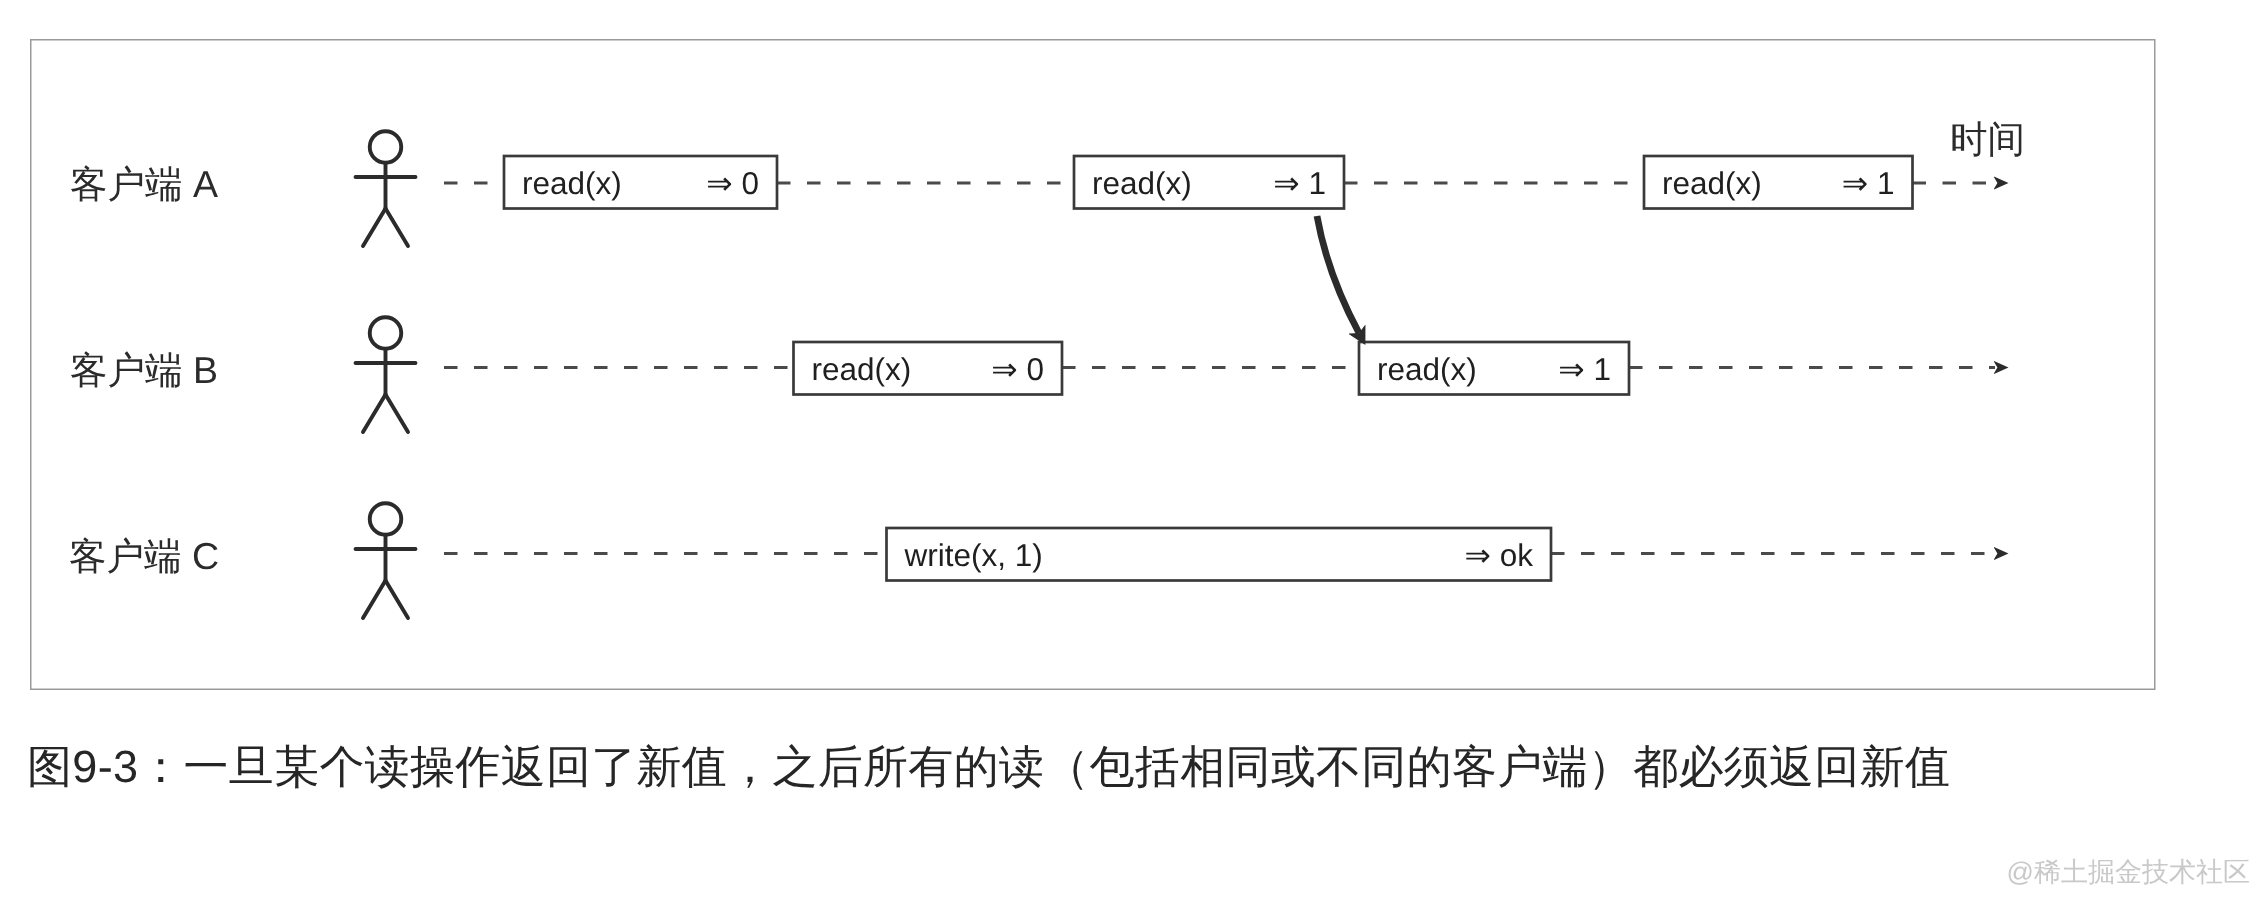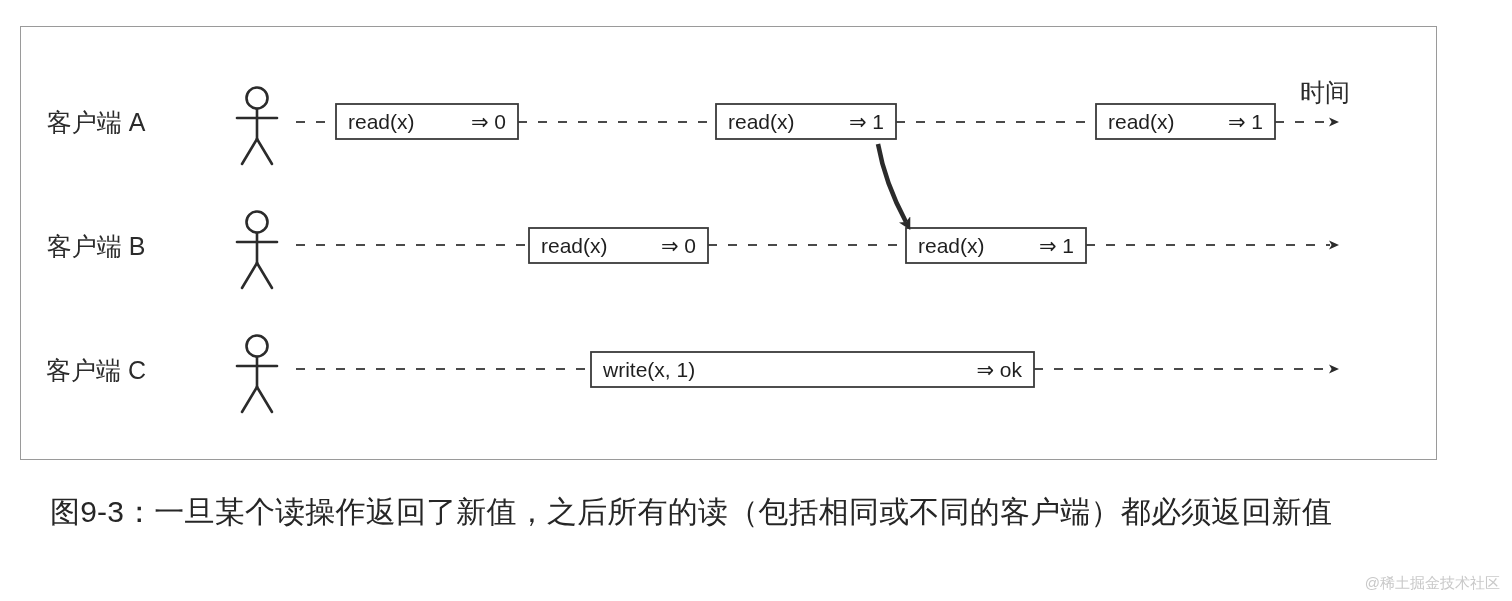--- a/index.html
+++ b/index.html
@@ -79,28 +79,27 @@
   #caption {
     position: absolute;
     left: 18px;
     top: 489px;
     width: 1430px;
     font-size: 30px;
     line-height: 45px;
     color: #262626;
     letter-spacing: 0.2px;
     font-family: "Liberation Sans", "DejaVu Sans", sans-serif;
-    margin-left: 32px;
   }
 
   #watermark {
     position: absolute;
     right: 12px;
     bottom: 8px;
-    font-size: 15px;
+    font-size: 18px;
     color: #c9c9c9;
     font-family: "Liberation Sans", "DejaVu Sans", sans-serif;
   }
 </style>
 </head>
 <body>
 
 <div id="figure-panel" style="left: 20px; top: 26px; width: 1417px; height: 434px;"></div>
 
 <svg id="diagram-svg" viewBox="0 0 1512 470" xmlns="http://www.w3.org/2000/svg">

